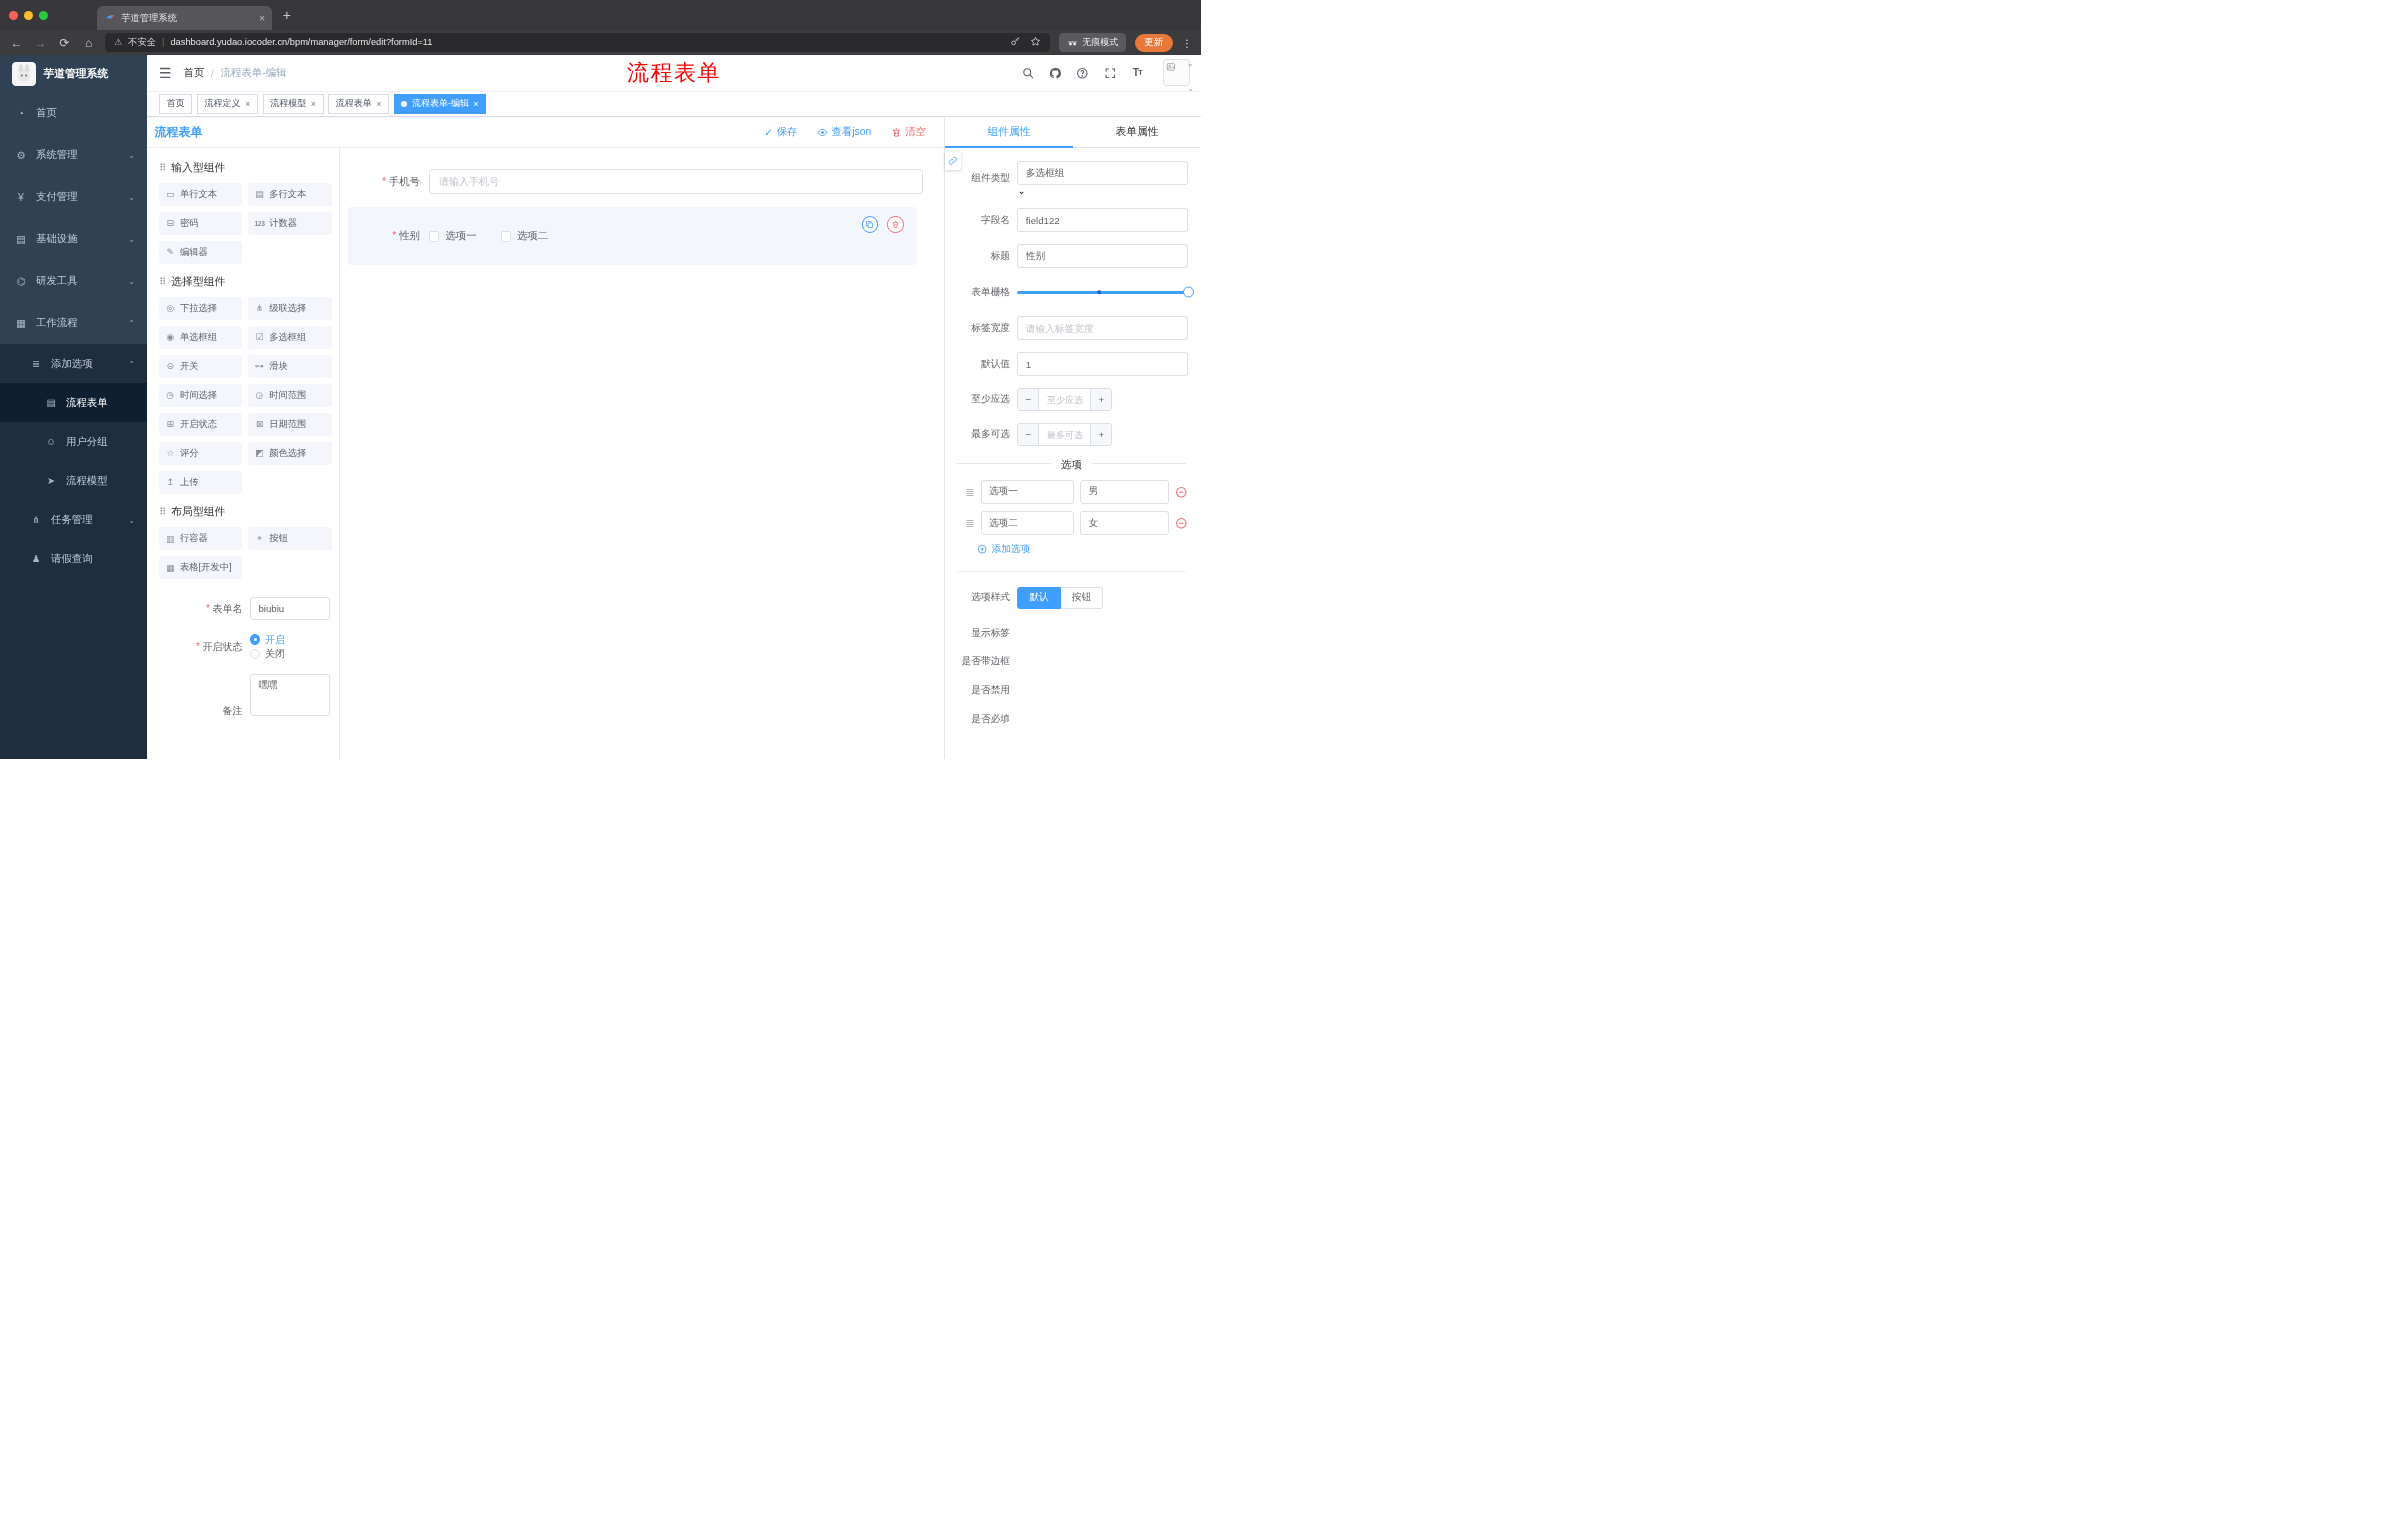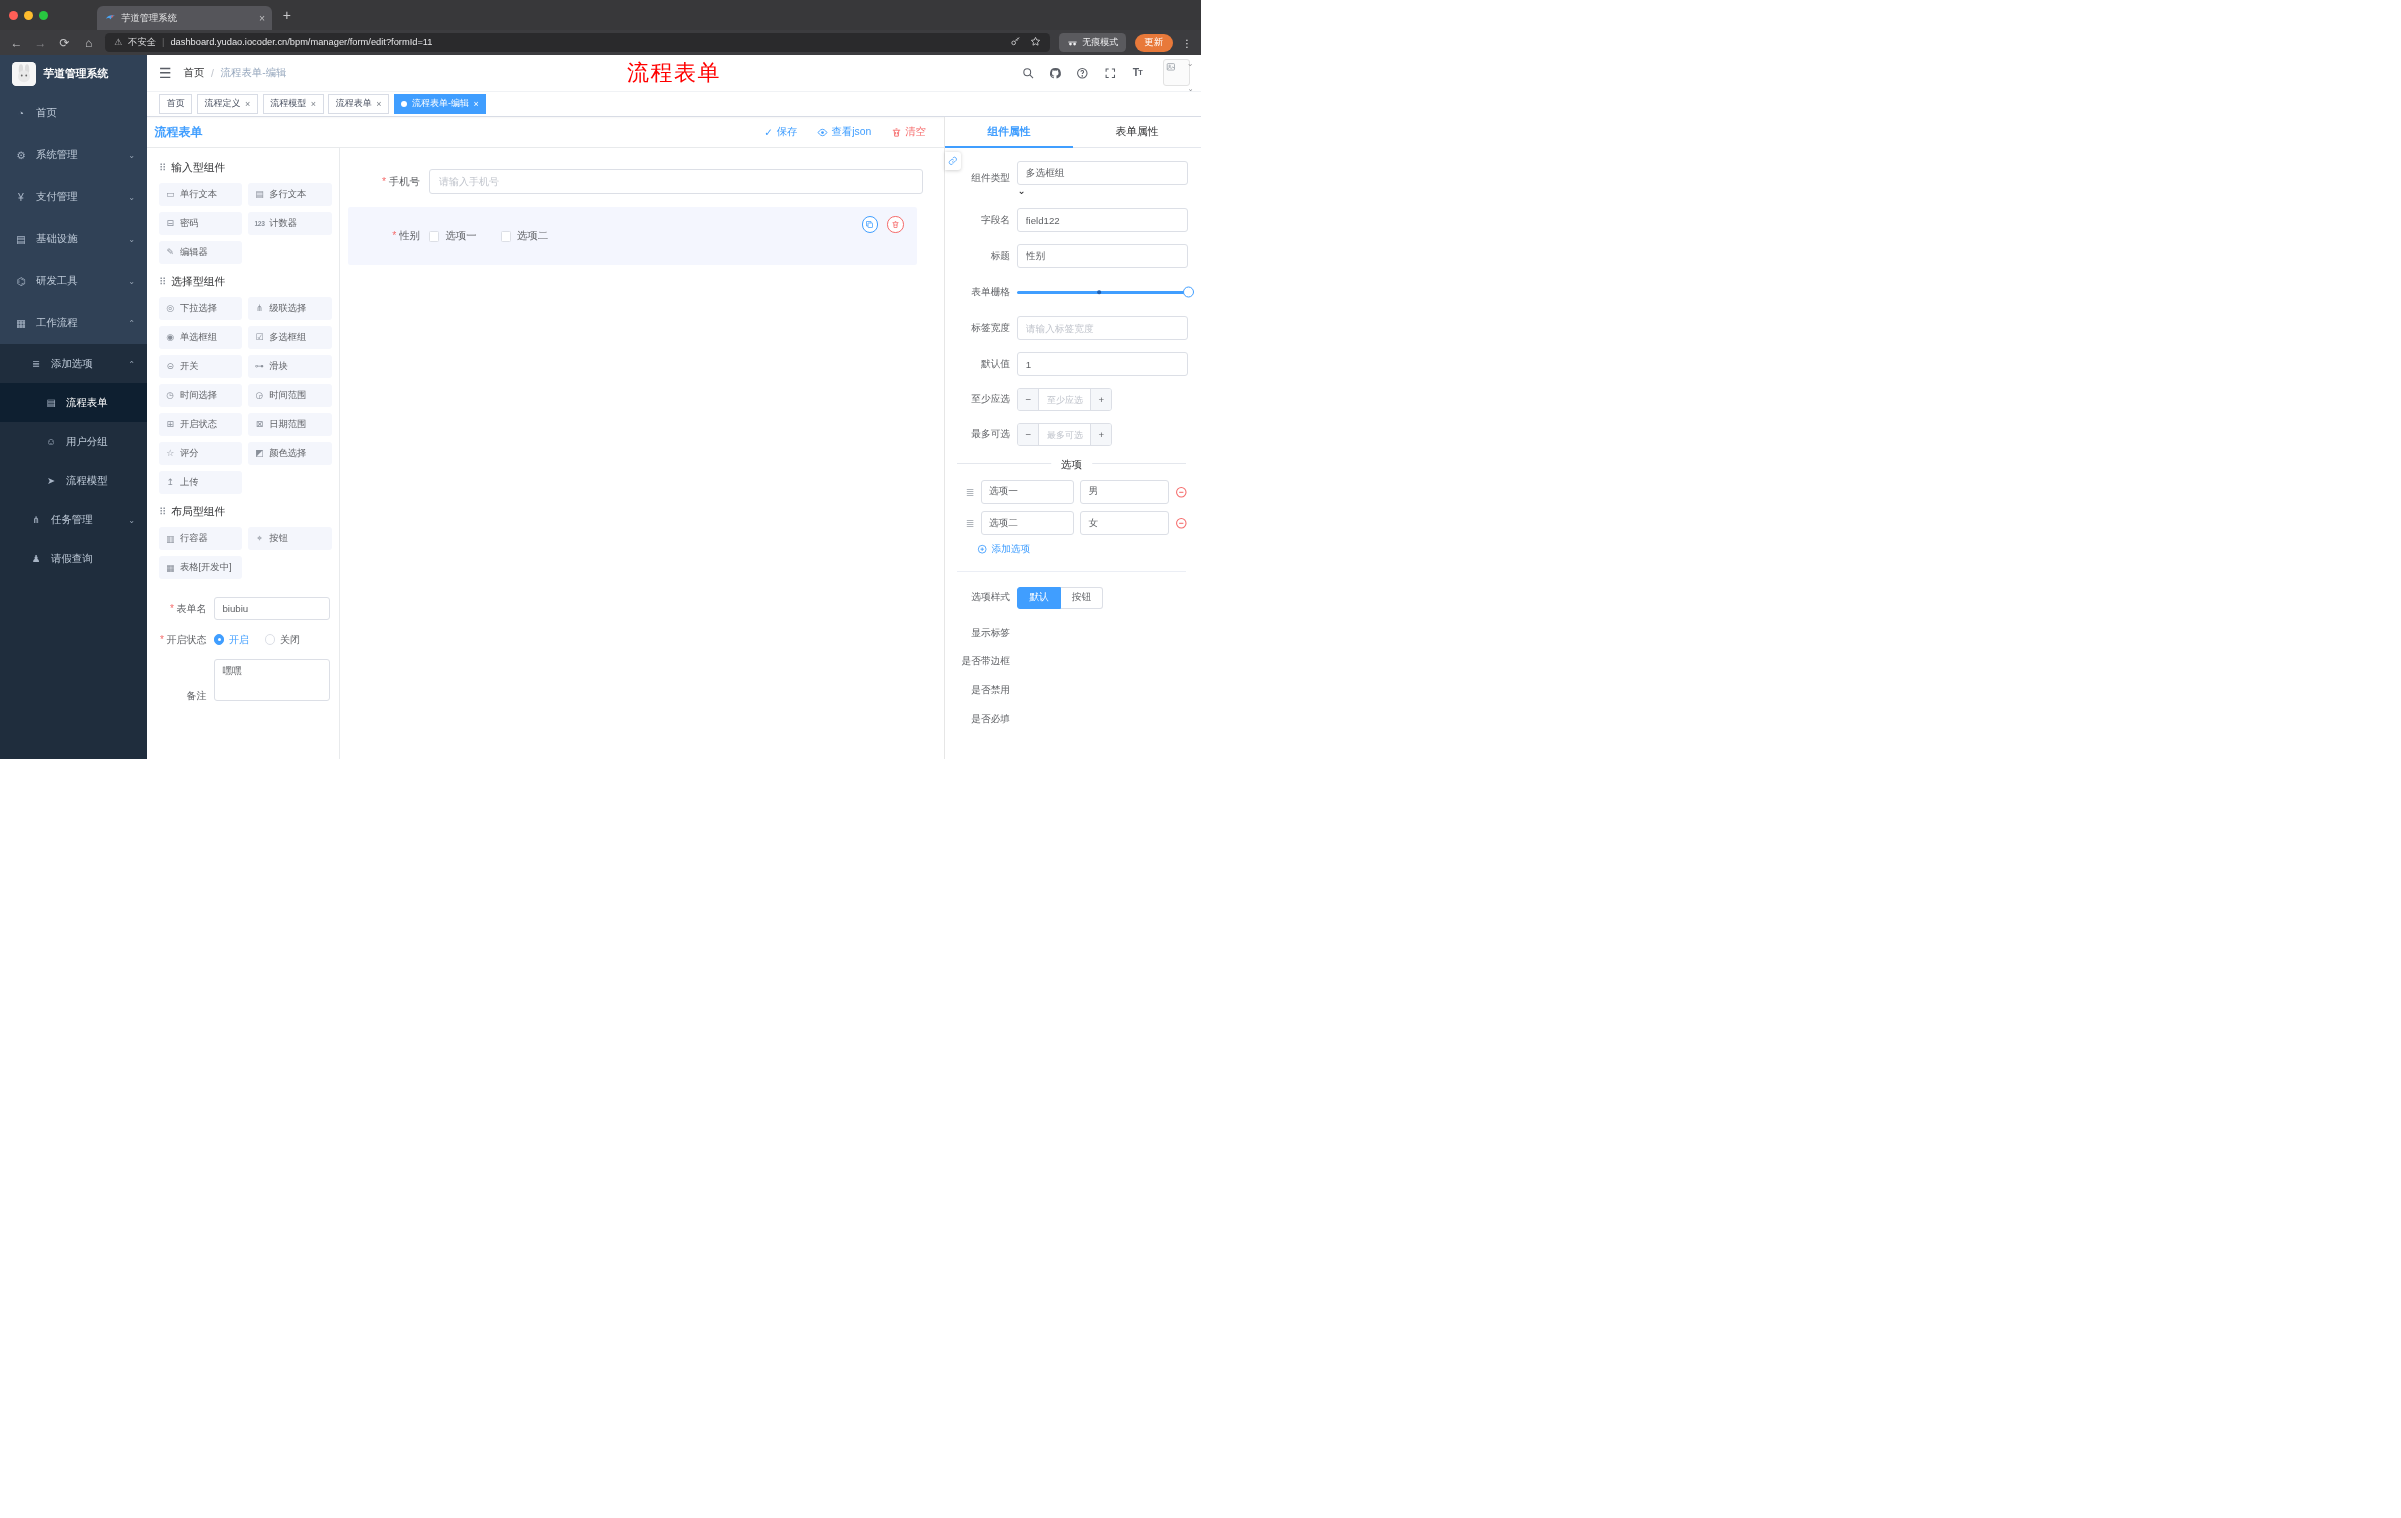--- a/index.html
+++ b/index.html
@@ -92,21 +92,21 @@
   
   .palette { width:193px; flex:0 0 auto; border-right:0.7px solid #e8eaec; padding:1.5px 7.4px 0 12px; overflow:hidden; }
   .sec-hd { display:flex; align-items:center; gap:5.2px; margin:11px 0 8.2px; font-size:10.8px; color:#303133; }
   .sec-hd .shic { color:#8a909a; font-size:9.7px; }
   .pal-grid { display:grid; grid-template-columns:1fr 1fr; gap:6px; }
   .pal-item { height:23px; background:#f4f6fc; border-radius:3px; display:flex; align-items:center; gap:4.5px; padding:0 6px; font-size:9.3px; color:#606266; cursor:move; }
   .pal-item .pic { color:#8a909a; font-size:9px; width:10.4px; text-align:center; flex:0 0 auto; }
   .pal-item .pic.num { font-size:6.7px; font-weight:bold; letter-spacing:-0.4px; }
   .pal-item .plbl { white-space:nowrap; overflow:hidden; }
 
-  .meta-form { margin-top:18px; padding-right:1.5px; }
+  .meta-form { margin-top:18px; padding-right:1.5px;margin-left:36px; }
   .mrow { display:flex; align-items:center; margin-bottom:12.6px; }
   .mrow.top { align-items:flex-end; }
   .mlabel { width:55px; text-align:right; font-size:10px; color:#606266; padding-right:7.4px; flex:0 0 auto; }
   .req::before { content:"* "; color:#f56c6c; }
   .tinput { height:23px; width:100%; border:0.7px solid #dcdfe6; border-radius:3px; padding:0 7.4px; font-size:9.7px; color:#606266; font-family:inherit; outline:none; background:#fff; }
   .tinput::placeholder { color:#c0c4cc; }
   .mctl { flex:1; min-width:0;border-radius:10px; }
   .radio { display:inline-flex; align-items:center; gap:4.5px; margin-right:13.4px; font-size:10px; color:#606266; cursor:pointer; }
   .rdot { width:10.4px; height:10.4px; border-radius:50%; border:0.7px solid #dcdfe6; background:#fff; position:relative; }
   .radio.sel { color:#409eff; }
@@ -127,21 +127,21 @@
   .chkbox { width:10.4px; height:10.4px; border:0.7px solid #dcdfe6; border-radius:1.5px; background:#fff; }
   .act-circle { position:absolute; top:9px; width:16.3px; height:16.3px; border-radius:50%; background:#fff; border:0.7px solid; display:flex; align-items:center; justify-content:center; cursor:pointer; }
   .act-copy { right:39px; border-color:#409eff; color:#409eff; }
   .act-del { right:13.4px; border-color:#f56c6c; color:#f56c6c; }
   .act-circle svg { width:9px; height:9px; }
 
   
   .props { width:257px; flex:0 0 auto; border-left:0.7px solid #e6e6e6; display:flex; flex-direction:column; position:relative; background:#fff; }
   .props-tabs { height:31px; display:flex; border-bottom:0.7px solid #e4e7ed; flex:0 0 auto; }
   .ptab { flex:1; display:flex; align-items:center; justify-content:center; font-size:10.8px; color:#303133; cursor:pointer; position:relative; }
-  .ptab.active { color:#409eff;font-weight:bold; }
+  .ptab.active { color:#409eff; }
   .ptab.active::after { content:""; position:absolute; left:0; right:0; bottom:-0.7px; height:1.5px; background:#409eff; }
   .link-chip { position:absolute; left:0; top:35px; width:16.3px; height:18px; background:#fff; box-shadow:0 0.7px 3.7px rgba(0,0,0,.18); border-radius:0 3px 3px 0; display:flex; align-items:center; justify-content:center; color:#409eff; cursor:pointer; z-index:3; }
   .link-chip svg { width:9.7px; height:9.7px; }
   .props-body { flex:1; padding:13.4px 13.4px 0 10.4px; overflow:hidden; }
   .prow { display:flex; align-items:center; margin-bottom:12px; }
   .plabel { width:62px; flex:0 0 auto; text-align:right; padding-right:7.4px; font-size:9.7px; color:#606266; }
   .pctl { flex:1; min-width:0; position:relative; }
   .pinput { width:100%; height:24px; border:0.7px solid #dcdfe6; border-radius:3px; padding:0 7.4px; font-size:9.7px; color:#606266; font-family:inherit; outline:none; }
   .pinput::placeholder { color:#c0c4cc; }
   .pselect { width:100%; height:24px; border:0.7px solid #dcdfe6; border-radius:3px; padding:0 19.3px 0 7.4px; font-size:9.7px; color:#606266; display:flex; align-items:center; cursor:pointer; background:#fff; }

